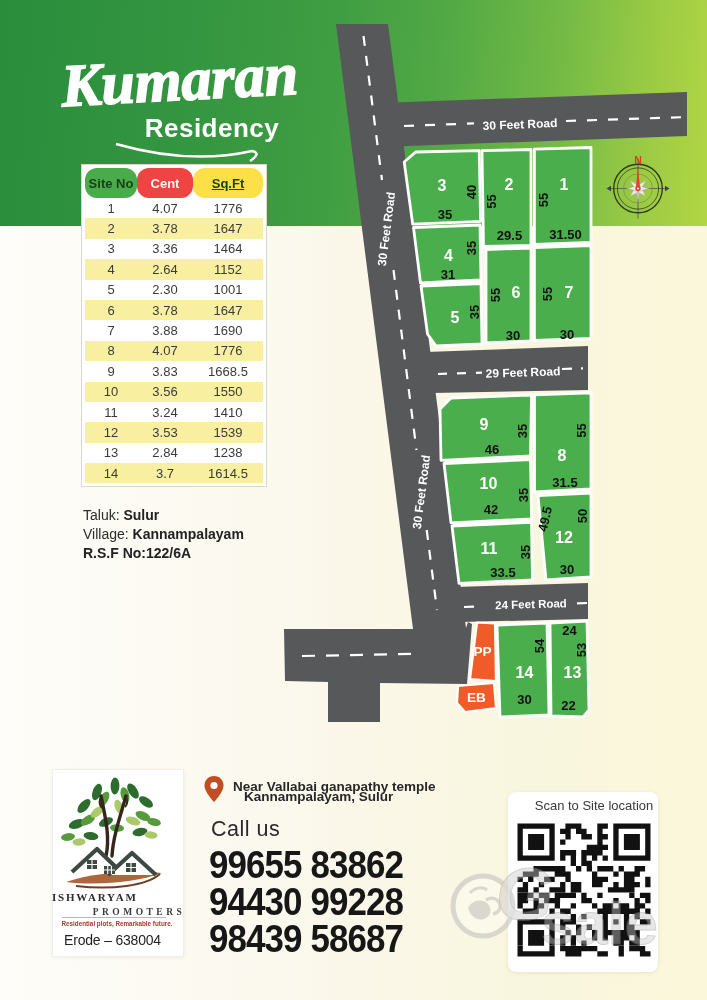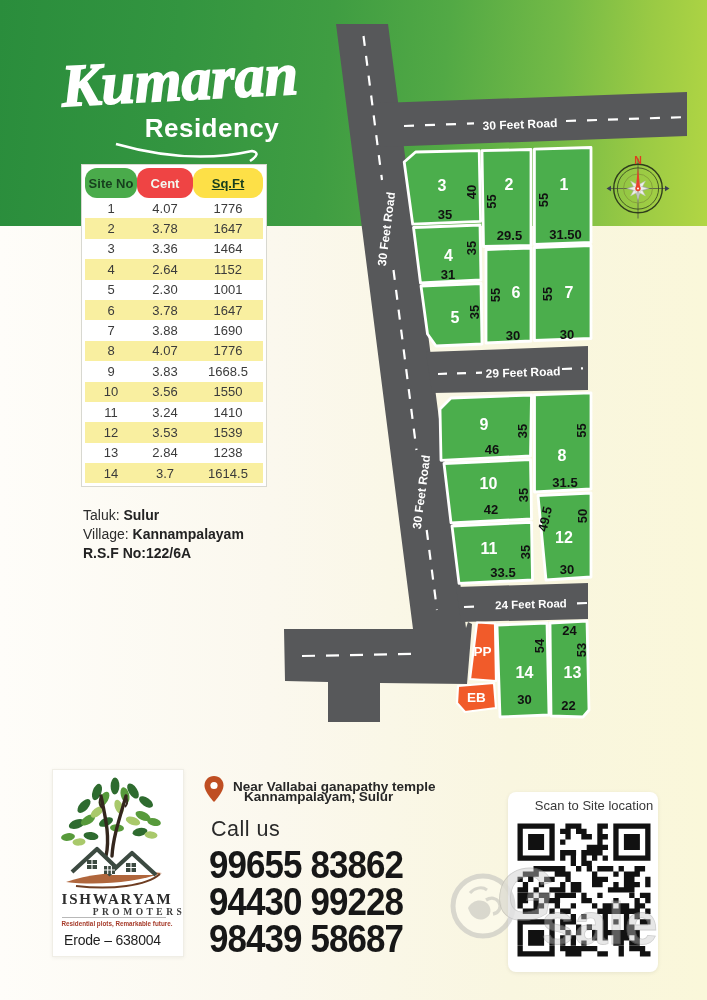--- a/index.html
+++ b/index.html
@@ -30,22 +30,22 @@
 #callus{left:211px;top:817px;font-size:21.5px;color:#2a2a2a;letter-spacing:0.5px;}
 .phone{left:209px;font-size:38px;font-weight:bold;color:#171717;letter-spacing:-1px;transform:scaleX(0.92);transform-origin:left top;}
 #ph1{top:844px;}
 #ph2{top:881px;}
 #ph3{top:918px;}
 #qrcard{left:508px;top:792px;width:150px;height:180px;background:#fff;border-radius:8px;
   box-shadow:0 1px 4px rgba(0,0,0,0.08);}
 #scantext{left:508px;top:798px;width:172px;text-align:center;font-size:13px;color:#3a3a3a;}
 #logocard{left:52px;top:769px;width:130px;height:186px;background:#fff;border:1px solid #f0eee6;
   box-shadow:0 1px 4px rgba(0,0,0,0.06);}
-#ishw{left:52px;top:891px;width:130px;text-align:center;font-family:"Liberation Serif",serif;
-  font-size:15px;font-weight:bold;letter-spacing:1.8px;color:#2d2d2d;}
+#ishw{left:52px;top:891px;width:130px;text-align:left;font-family:"Liberation Serif",serif;
+  font-size:11px;font-weight:bold;letter-spacing:1.8px;color:#2d2d2d;}
 #prom{left:52px;top:907px;width:130px;text-align:center;font-family:"Liberation Serif",serif;
   font-size:9.5px;font-weight:bold;letter-spacing:3.5px;color:#3b3b3b;padding-left:22px;}
 #tagl{left:52px;top:920px;width:130px;text-align:center;font-size:6.3px;font-weight:bold;color:#a63b2a;}
 #erode{left:50px;top:932px;width:125px;text-align:center;font-size:14px;font-weight:normal;letter-spacing:-0.2px;color:#1e1e1e;}
 </style>
 </head>
 <body>
 <div id="page">
   <div id="green"></div>
 

